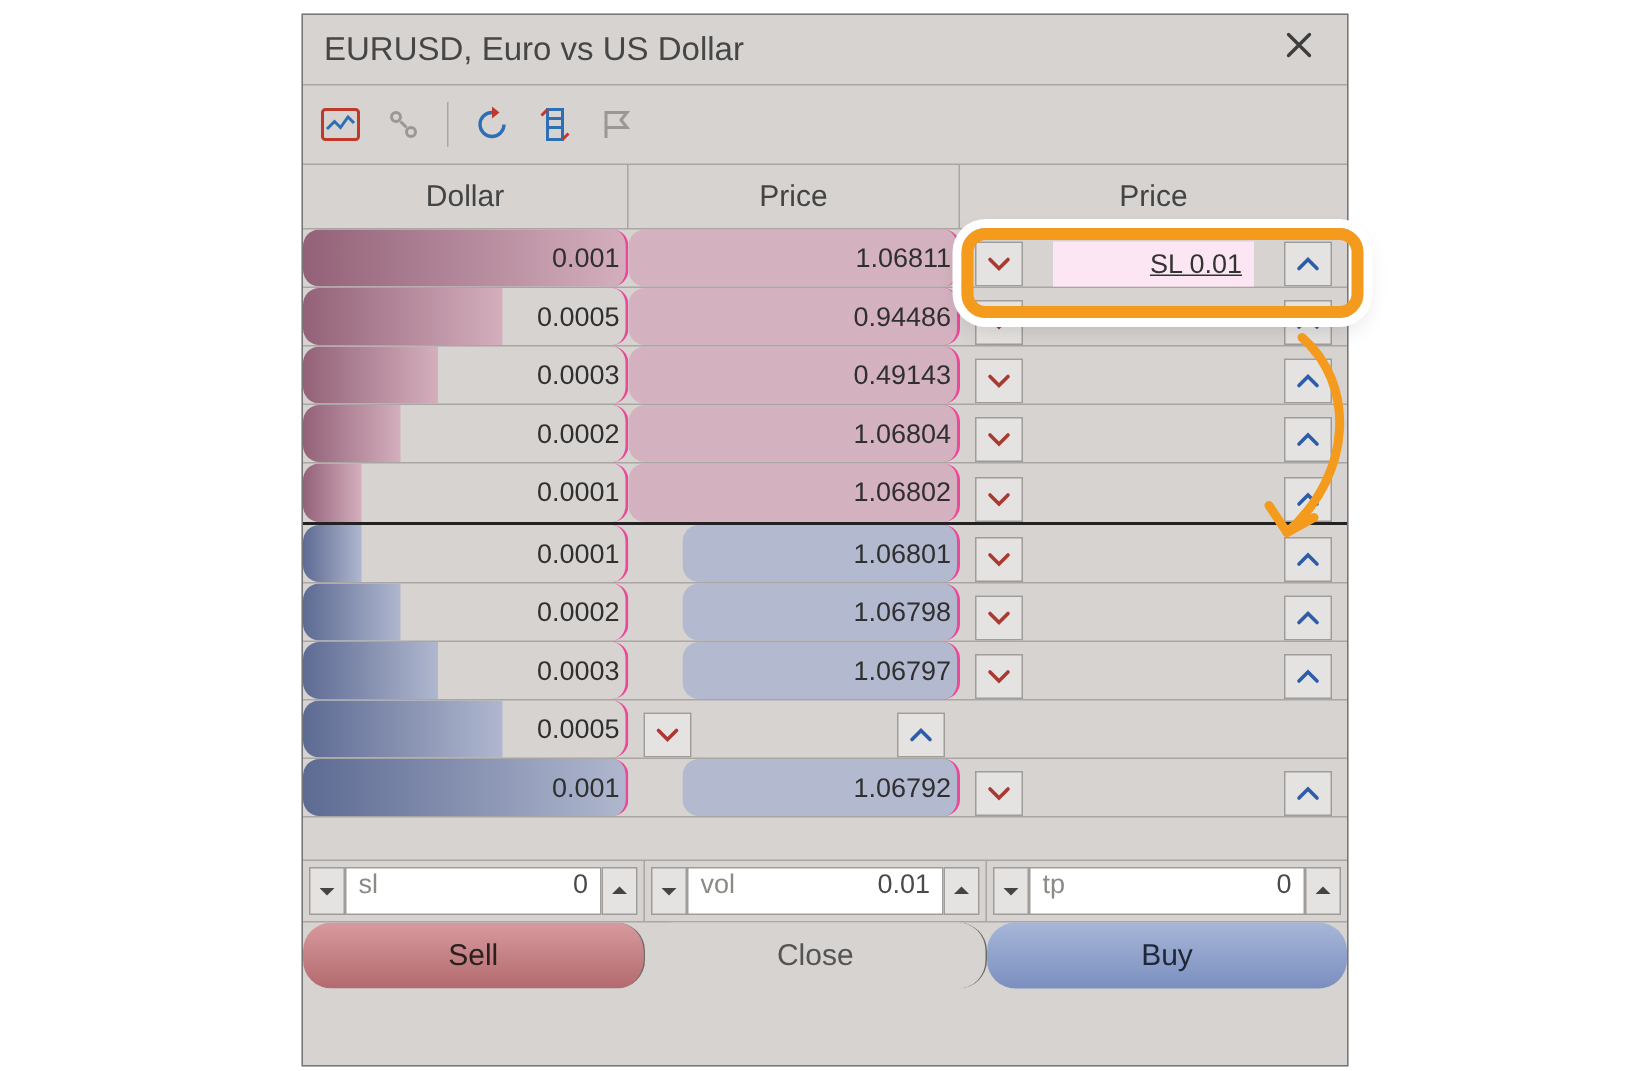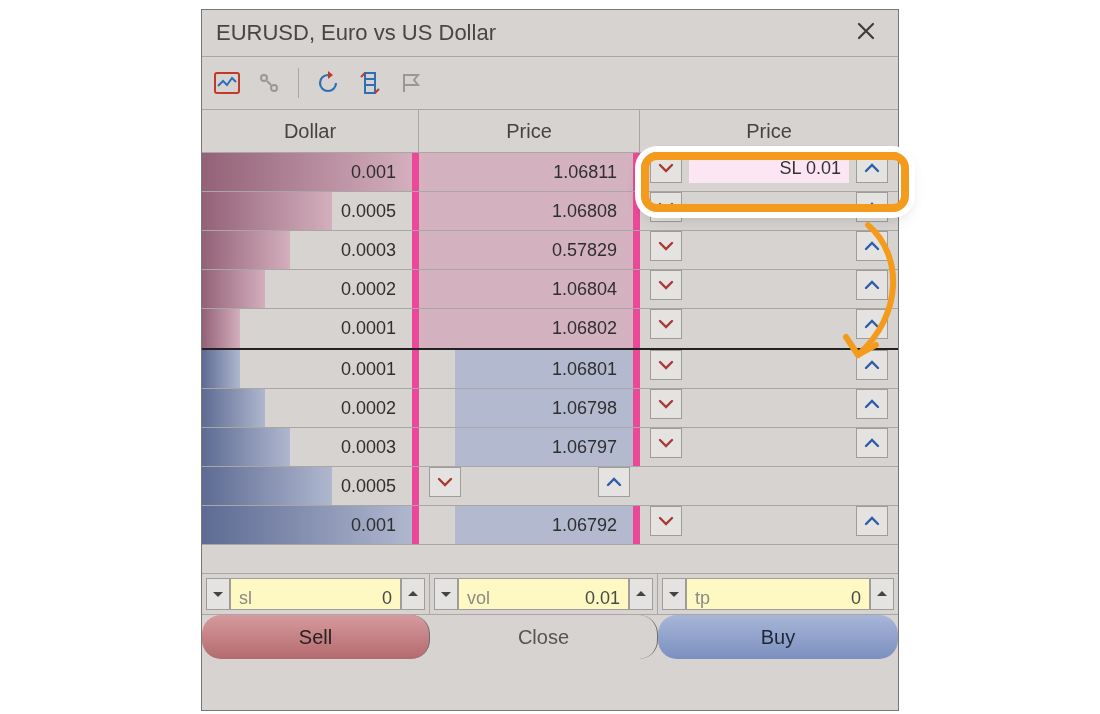--- a/index.html
+++ b/index.html
@@ -88,38 +88,40 @@
     height: 38px;
     border-bottom: 1px solid #a9a6a4;
     position: relative;
   }
   .row.firstbid { border-bottom: 2px solid #222; height: 39px; }
   .vol-cell, .price-cell {
     position: relative;
     display: flex;
     align-items: center;
     justify-content: flex-end;
-    padding-right: 16px;
+    padding-right: 4px;
     font-size: 18px;
     color: #2f2f2f;
-    border-right: 7px solid #ec4899;
+    border-right: 2px solid #ec4899;
     overflow: hidden;
+    border-radius: 11px;
   }
   .vol-cell .bar {
     position: absolute;
     left: 0; top: 0; bottom: 0;
     z-index: 0;
   }
   .vol-cell span, .price-cell span { position: relative; z-index: 1; }
   .trade-cell {
     display: flex;
-    align-items: flex-start;
+    align-items: flex-end;
     justify-content: space-between;
     padding: 0 10px;
-    gap: 7px;
+    gap: 20px;
+    text-decoration: underline;
   }
   .chev-btn {
     width: 32px;
     height: 30px;
     background: #e5e3e1;
     border: 1px solid #9f9c9a;
     display: flex;
     align-items: center;
     justify-content: center;
     cursor: pointer;
@@ -164,23 +166,23 @@
     background:#e5e3e1;
     border:1px solid #9f9c9a;
     margin:4px 0 4px 4px;
     cursor:pointer;
     box-sizing:border-box;
   }
   .spin .triu { margin:4px 4px 4px 0; }
   .spin .field {
     flex:1;
     margin:4px 0;
-    background:#fef9c3;
+    background:#ffffff;
     border:1px solid #9f9c9a;
-    display:flex; align-items:flex-end;
+    display:flex; align-items:flex-start;
     padding:0 8px;
     box-sizing:border-box;
     color:#7a7875;
     justify-content: space-between;
   }
   .spin .field .ph { color:#8c8a87; }
   .spin .field .val { color:#4a4a4a; }
 
   .action-row {
     display: grid;
@@ -300,21 +302,21 @@
             </svg>
           </div>
         </div>
       </div>
       <div class="row ask">
         <div class="vol-cell">
           <div class="bar ask" style="width: 62%;"></div>
           <span>0.0005</span>
         </div>
         <div class="price-cell">
-          <span>1.06808</span>
+          <span>0.94486</span>
         </div>
         <div class="trade-cell">
           <div class="chev-btn">
             <svg width="16" height="12" viewBox="0 0 16 12">
               <path d="M2 3 L8 9 L14 3" fill="none" stroke="#a83a32" stroke-width="2.4" stroke-linecap="round"></path>
             </svg>
           </div>
           <div class="trade-mid"></div>
           <div class="chev-btn">
             <svg width="16" height="12" viewBox="0 0 16 12">
@@ -322,21 +324,21 @@
             </svg>
           </div>
         </div>
       </div>
       <div class="row ask">
         <div class="vol-cell">
           <div class="bar ask" style="width: 42%;"></div>
           <span>0.0003</span>
         </div>
         <div class="price-cell">
-          <span>0.57829</span>
+          <span>0.49143</span>
         </div>
         <div class="trade-cell">
           <div class="chev-btn">
             <svg width="16" height="12" viewBox="0 0 16 12">
               <path d="M2 3 L8 9 L14 3" fill="none" stroke="#a83a32" stroke-width="2.4" stroke-linecap="round"></path>
             </svg>
           </div>
           <div class="trade-mid"></div>
           <div class="chev-btn">
             <svg width="16" height="12" viewBox="0 0 16 12">

